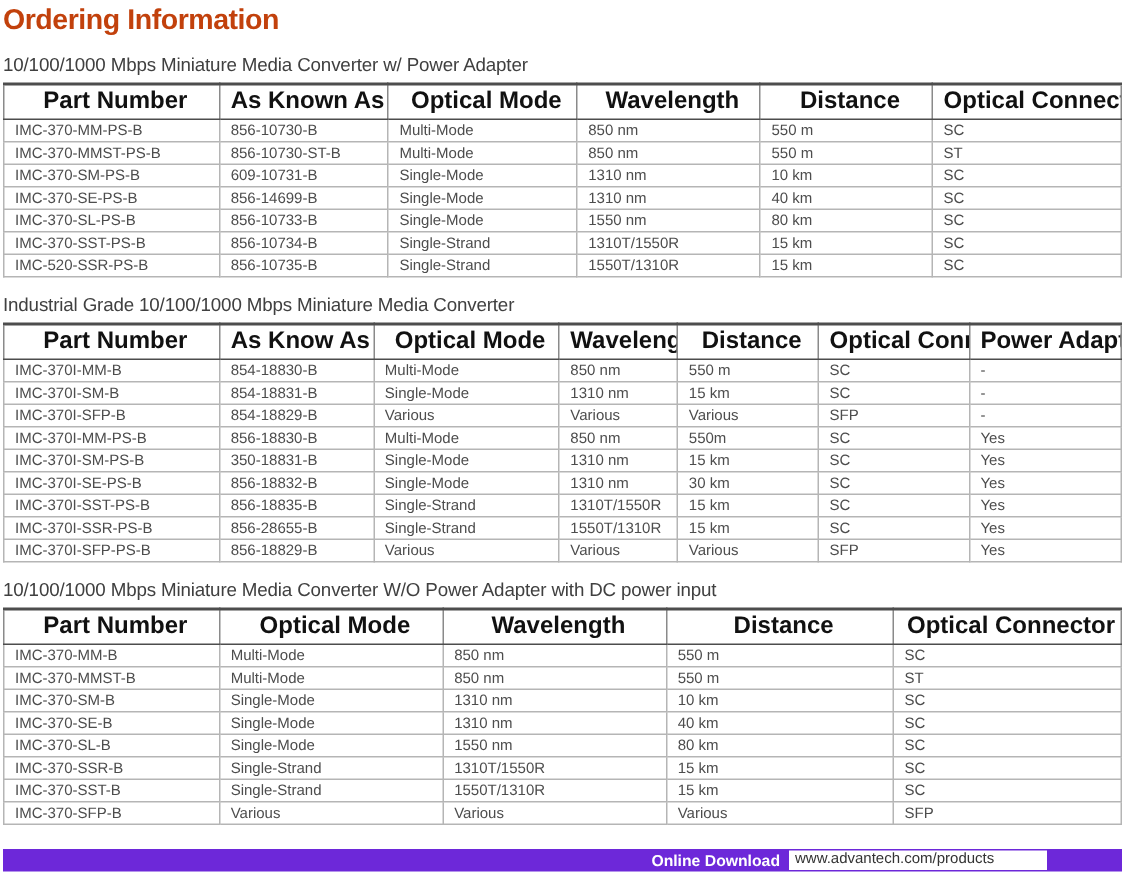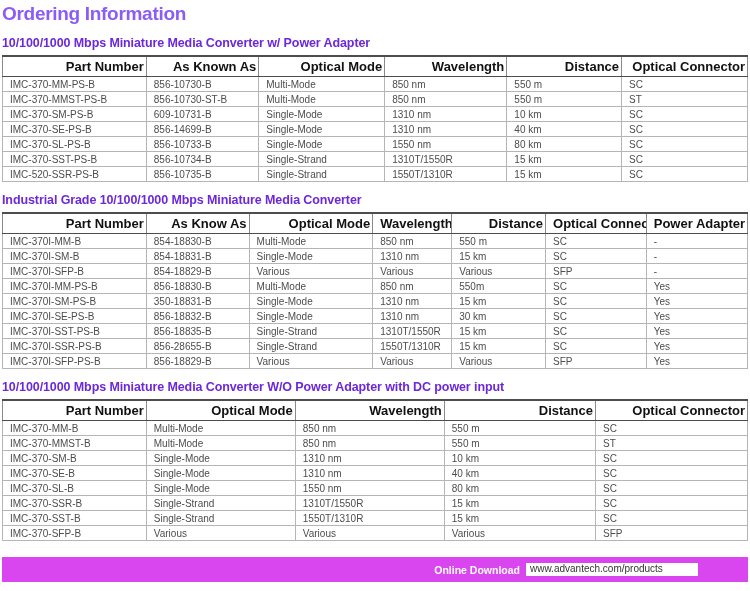--- a/index.html
+++ b/index.html
@@ -5,70 +5,70 @@
   * { margin:0; padding:0; box-sizing:border-box; }
   html, body {
     width:750px; height:591px;
     background:#ffffff;
     font-family:"Liberation Sans", sans-serif;
     overflow:hidden;
   }
   .page { padding:2px 2px 0 2px; }
 
   .page-title {
-    color:#8b5cf6;
+    color:#c2410c;
     font-size:19px;
     font-weight:bold;
     letter-spacing:-0.3px;
     padding-top:1px;
   }
 
   .section { margin-top:11px; }
   .section-heading {
     font-size:12.5px;
-    font-weight:bold;
-    color:#6d28d9;
+    font-weight:normal;
+    color:#404040;
     letter-spacing:-0.1px;
     margin-bottom:5px;
   }
 
   table {
     width:100%;
     border-collapse:collapse;
     table-layout:fixed;
     border:1px solid #4d4d4d;
     border-top-width:2px;
   }
   th {
-    font-size:13px;
+    font-size:16px;
     font-weight:bold;
     color:#111;
-    text-align:right;
+    text-align:center;
     padding:2px 2px 2px 7px;
     border:1px solid #8a8a8a;
     border-bottom:1.5px solid #4d4d4d;
     height:17px;
     white-space:nowrap;
     overflow:hidden;
   }
   td {
     font-size:10px;
     color:#4d4d4d;
     text-align:left;
     padding:1px 2px 1px 7px;
     border:1px solid #b5b5b5;
     height:15px;
     white-space:nowrap;
     overflow:hidden;
   }
 
   .footer-bar {
     margin-top:16px;
-    height:25px;
-    background:#d946ef;
+    height:15px;
+    background:#6d28d9;
     display:flex;
     align-items:center;
     justify-content:flex-end;
     padding-right:50px;
   }
   .footer-label {
     color:#ffffff;
     font-size:10.5px;
     font-weight:bold;
     margin-right:6px;

